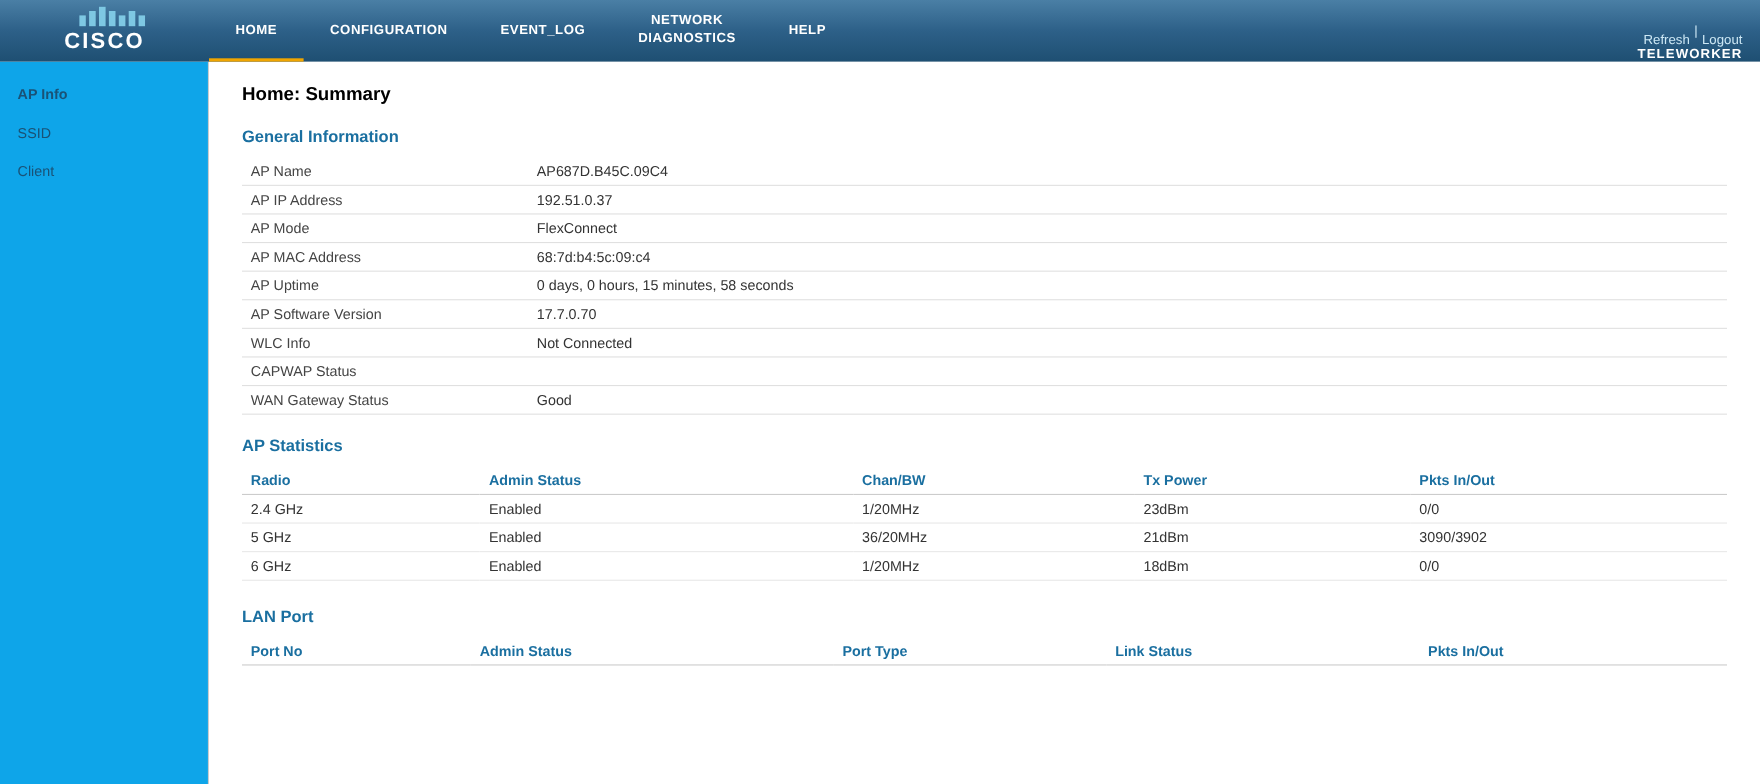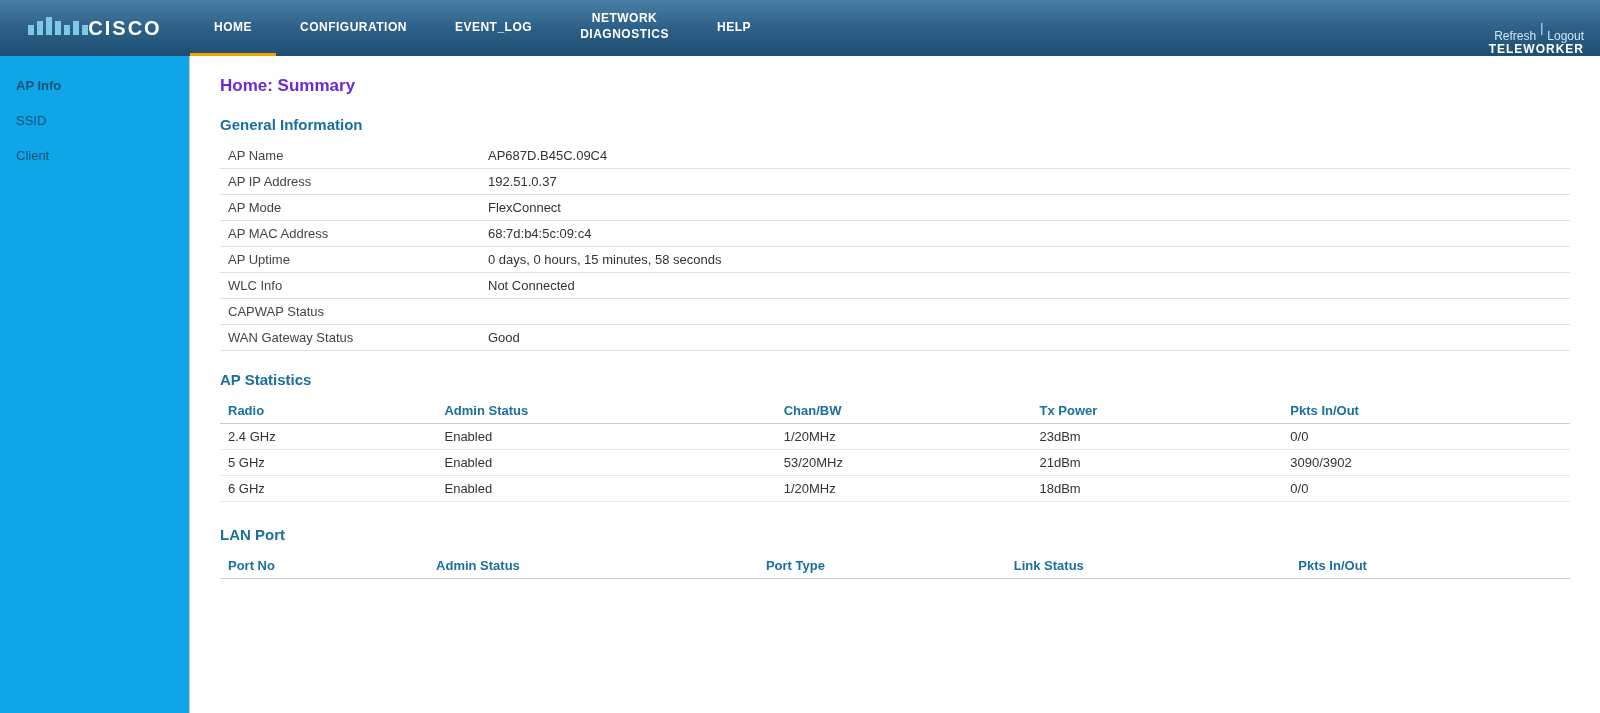--- a/index.html
+++ b/index.html
@@ -16,22 +16,22 @@
     #logo-area {
       width: 190px;
       display: flex;
       align-items: center;
       justify-content: center;
       padding: 0 10px;
       flex-shrink: 0;
     }
     .cisco-logo {
       display: flex;
-      flex-direction: row;
-      align-items: flex-start;
+      flex-direction: column;
+      align-items: flex-end;
       color: white;
     }
     .cisco-dots {
       font-size: 10px;
       letter-spacing: 2px;
       color: #7ec8e3;
     }
     .cisco-text {
       font-size: 20px;
       font-weight: bold;
@@ -112,21 +112,21 @@
     
     #content {
       flex: 1;
       padding: 20px 30px;
       background: white;
     }
     #page-title {
       font-size: 17px;
       font-weight: bold;
       margin-bottom: 4px;
-      color: #6d28d9;
+      color: #000000;
     }
 
     
     .section-heading {
       font-size: 15px;
       font-weight: bold;
       color: #1a6fa0;
       margin-bottom: 10px;
       margin-top: 20px;
     }
@@ -240,20 +240,24 @@
           </tr>
           <tr>
             <td>AP MAC Address</td>
             <td>68:7d:b4:5c:09:c4</td>
           </tr>
           <tr>
             <td>AP Uptime</td>
             <td>0 days, 0 hours, 15 minutes, 58 seconds</td>
           </tr>
           <tr>
+            <td>AP Software Version</td>
+            <td>17.7.0.70</td>
+          </tr>
+          <tr>
             <td>WLC Info</td>
             <td>Not Connected</td>
           </tr>
           <tr>
             <td>CAPWAP Status</td>
             <td></td>
           </tr>
           <tr>
             <td>WAN Gateway Status</td>
             <td>Good</td>
@@ -276,21 +280,21 @@
           <tr>
             <td>2.4 GHz</td>
             <td>Enabled</td>
             <td>1/20MHz</td>
             <td>23dBm</td>
             <td>0/0</td>
           </tr>
           <tr>
             <td>5 GHz</td>
             <td>Enabled</td>
-            <td>53/20MHz</td>
+            <td>36/20MHz</td>
             <td>21dBm</td>
             <td>3090/3902</td>
           </tr>
           <tr>
             <td>6 GHz</td>
             <td>Enabled</td>
             <td>1/20MHz</td>
             <td>18dBm</td>
             <td>0/0</td>
           </tr>

